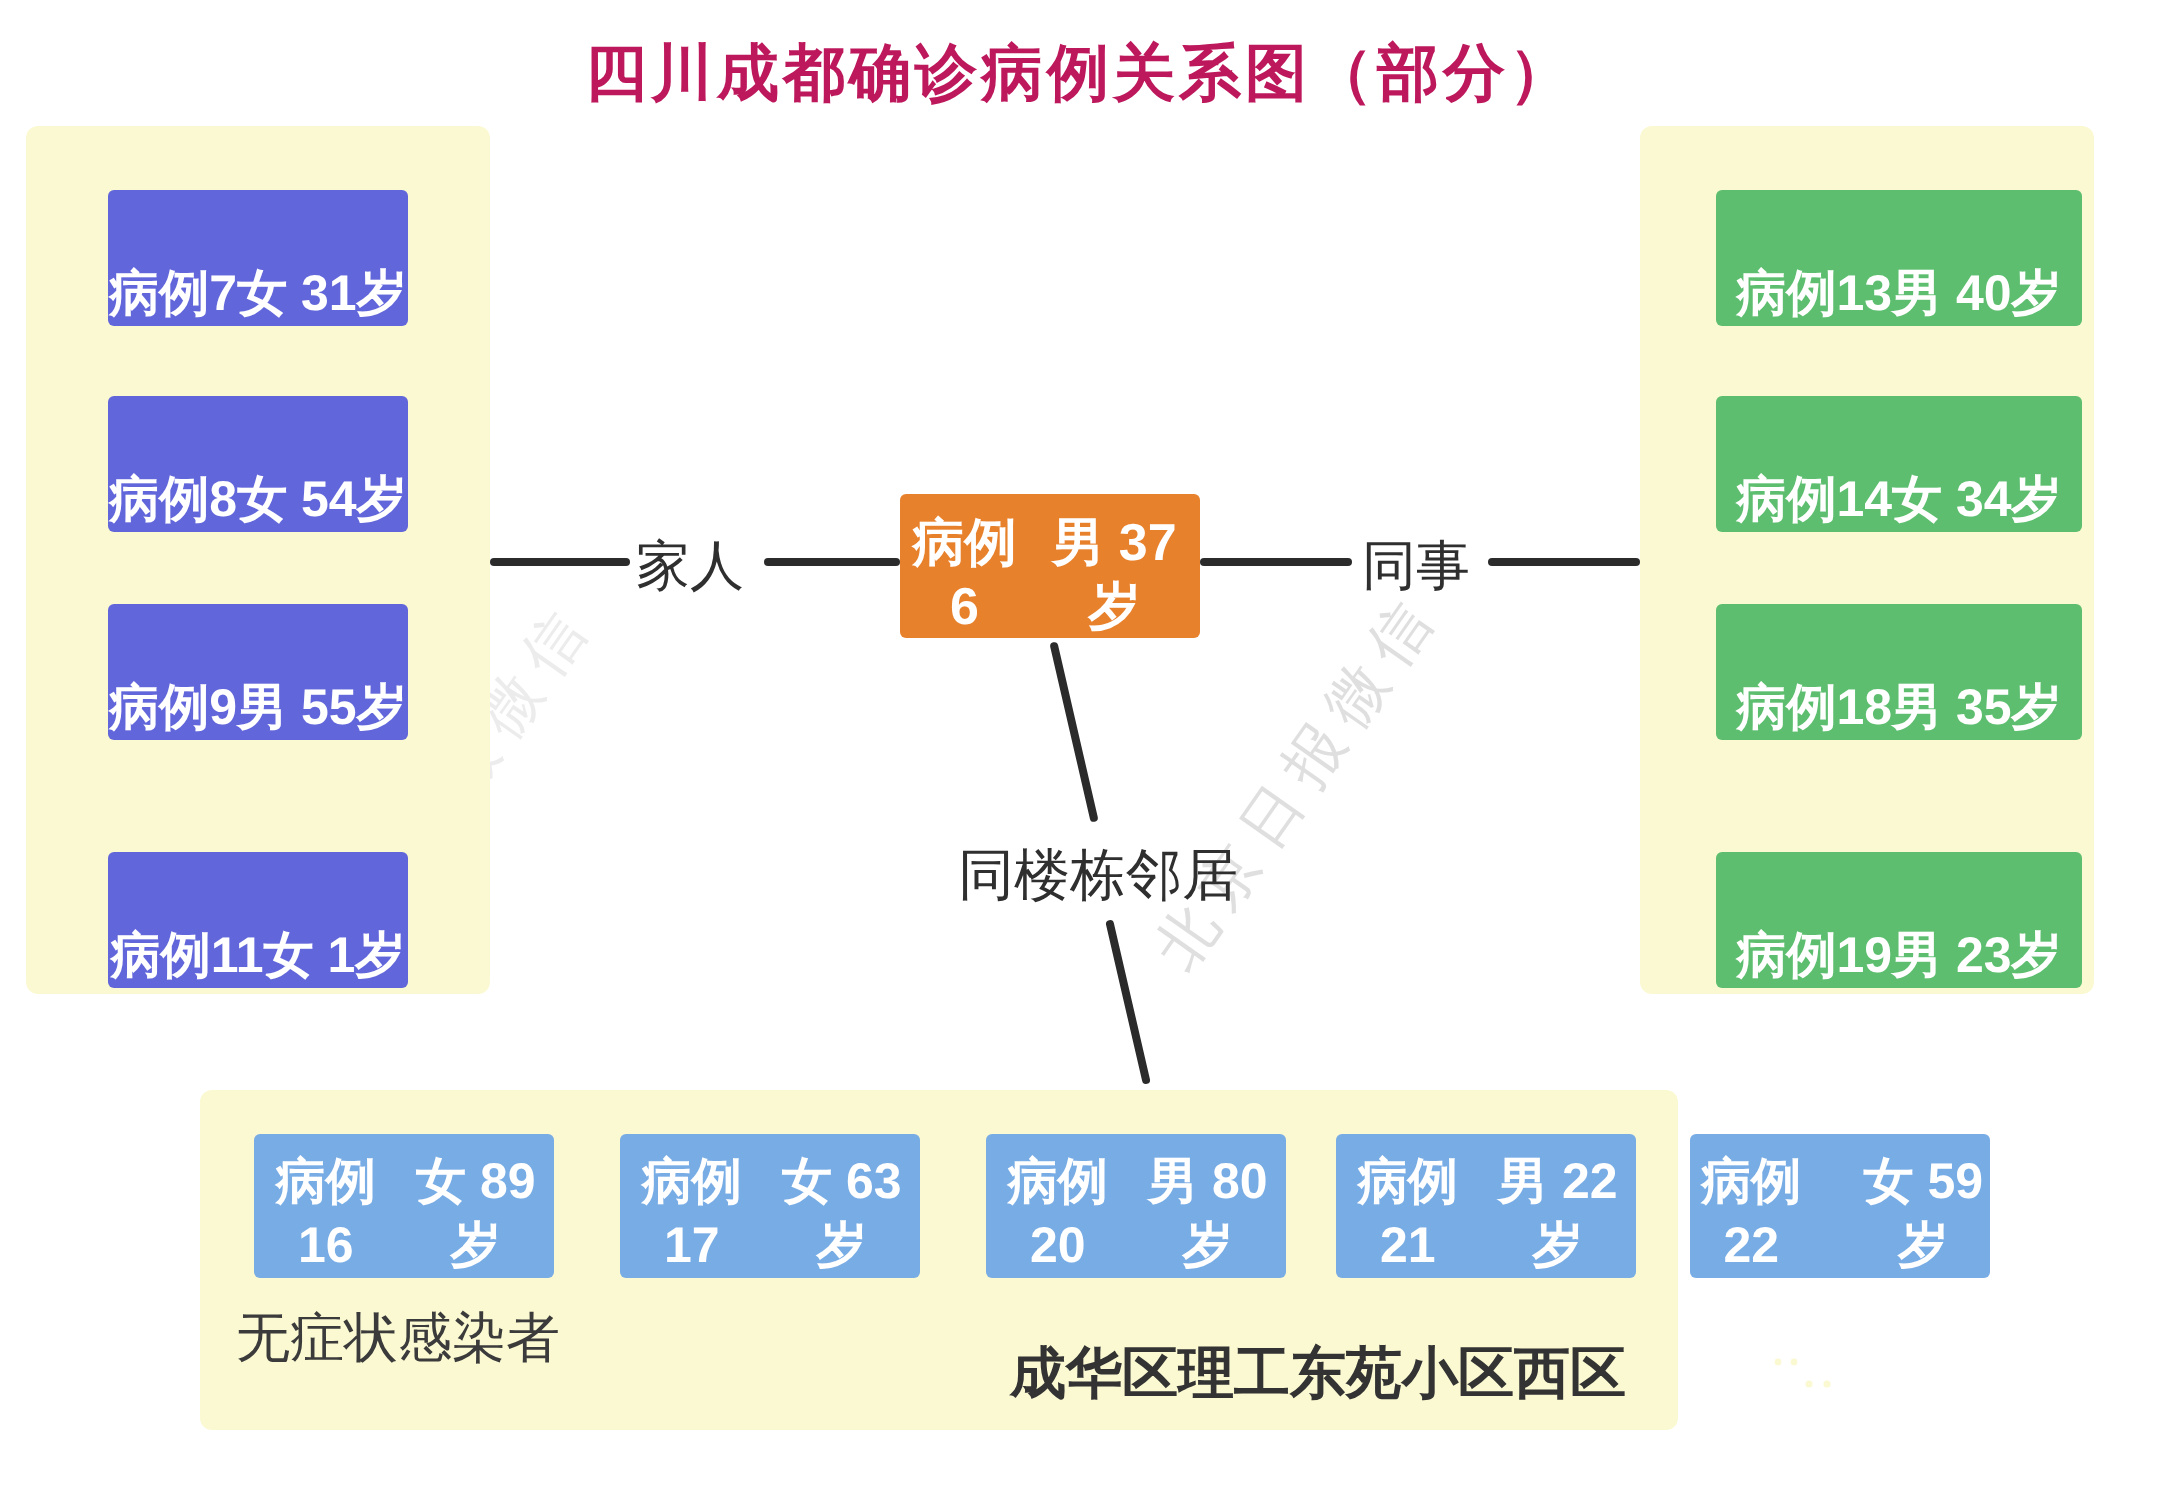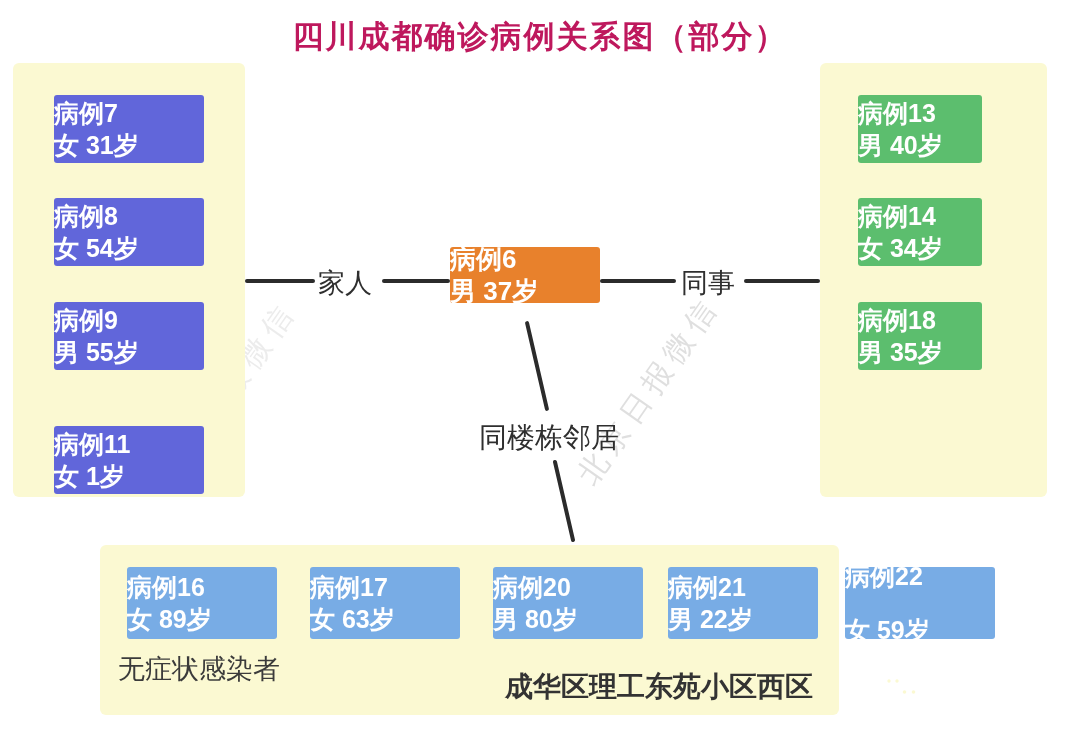--- a/index.html
+++ b/index.html
@@ -22,32 +22,32 @@
     border-radius:6px;
   }
   .panel-left  { left:13px;  top:63px;  width:232px; height:434px; }
   .panel-right { left:820px; top:63px;  width:227px; height:434px; }
   .panel-bottom{ left:100px; top:545px; width:739px; height:170px; }
   .case {
     position:absolute;
     width:150px; height:68px;
     border-radius:3px;
     color:#ffffff; font-weight:bold; font-size:25px;
-    display:flex; flex-direction:column;
-    align-items:flex-start; justify-content:center;
+    display:flex; 
+    align-items:flex-end; justify-content:center;
     line-height:32px; text-align:center;
   }
   .case.family    { background:#6166DA; left:41px; }
-  .case.colleague { background:#5CBE6E; left:38px; width:124px; }
+  .case.colleague { background:#5CBE6E; left:38px; width:183px; }
   .case.neighbor  { background:#78ACE5; top:22px; height:72px; }
   .pos-r1 { top:32px; }  .pos-r2 { top:135px; }
   .pos-r3 { top:239px; } .pos-r4 { top:342px;margin-top:21px; }
   .case.center-case {
     background:#E8812C;
-    left:450px; top:247px; width:150px; height:56px;
+    left:450px; top:247px; width:150px; height:72px;
     font-size:26px;
   }
   .hline {
     position:absolute; height:4px;
     background:#2B2B2B; border-radius:2px;
   }
   .dline {
     position:absolute; width:4px;
     background:#2B2B2B; border-radius:2px;
     transform:rotate(-13deg);
@@ -114,20 +114,24 @@
     <span>男 40岁</span>
   </div>
   <div class="case colleague pos-r2">
     <span>病例14</span>
     <span>女 34岁</span>
   </div>
   <div class="case colleague pos-r3">
     <span>病例18</span>
     <span>男 35岁</span>
   </div>
+  <div class="case colleague pos-r4">
+    <span>病例19</span>
+    <span>男 23岁</span>
+  </div>
 </div>
 
 <div class="panel panel-bottom">
   <div class="case neighbor" style="left:27px;">
     <span>病例16</span>
     <span>女 89岁</span>
   </div>
   <div class="case neighbor" style="left:210px;">
     <span>病例17</span>
     <span>女 63岁</span>

